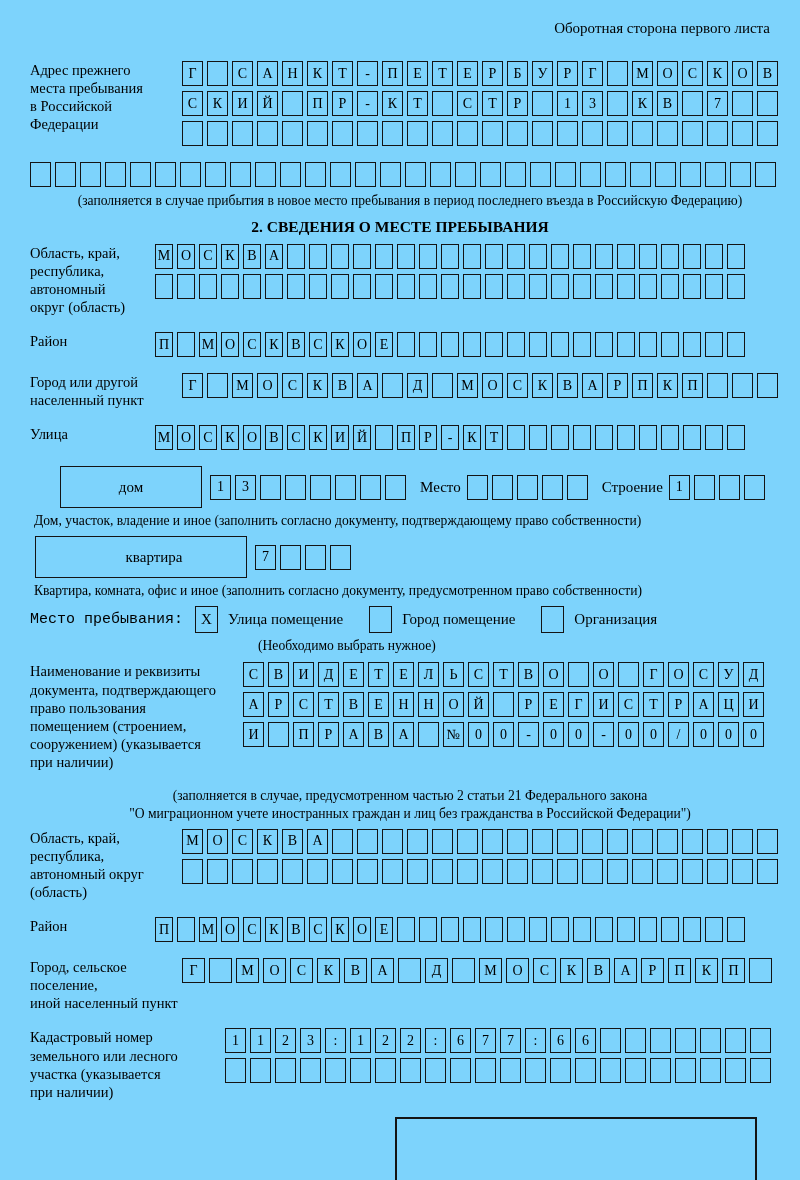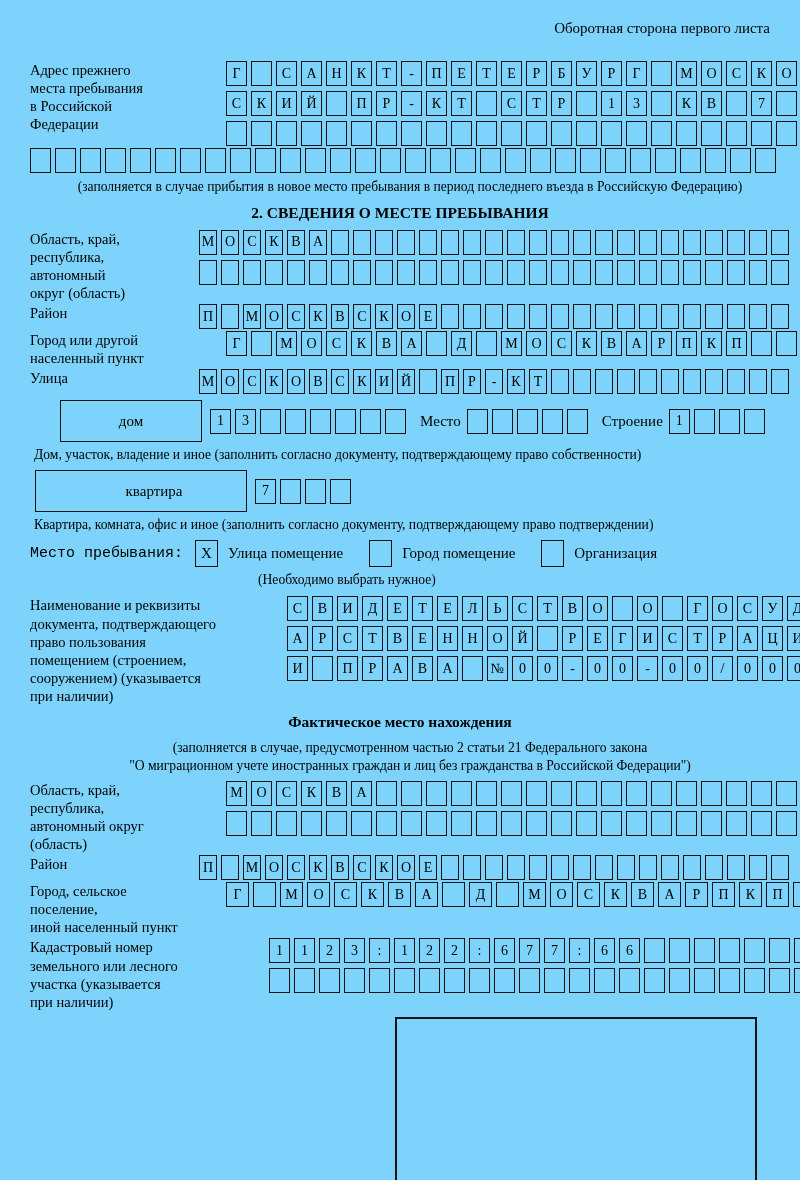--- a/index.html
+++ b/index.html
@@ -1,20 +1,20 @@
 <!DOCTYPE html>
 <html><head>
 <meta charset="utf-8">
 <style>
   html,body{margin:0;padding:0;background:#fff;color:#000;}
   body{font-family:"Liberation Serif",serif;}
   .page{width:800px;height:1180px;box-sizing:border-box;padding:14px 10px 0 30px;overflow:hidden;background:#7dd3fc;}
   .top-note{text-align:right;font-size:15px;margin:6px 20px 24px 0;}
   .multiline{white-space:pre-line;}
-  .field{display:flex;align-items:flex-start;margin-bottom:2px;gap:44px;}
+  .field{display:flex;align-items:flex-start;margin-bottom:16px;}
   .lbl{font-size:14.5px;line-height:1.25;flex-shrink:0;}
   .w150{width:152px;} .w125{width:125px;} .w215{width:213px;} .w195{width:195px;}
   .rows{display:flex;flex-direction:column;gap:5px;}
   .cells{display:flex;gap:4px;}
   .cell{box-sizing:border-box;width:21px;height:25px;border:1.7px solid #141414;display:flex;align-items:center;justify-content:center;font-size:14px;flex-shrink:0;}
   .small .cell{width:18px;}
   .wide .cell{width:23px;}
   .mb{margin-bottom:5px;}
   .note{font-size:13.6px;line-height:1.3;}
   .center{text-align:center;}
@@ -358,21 +358,21 @@
 
   <div class="inline-row">
     <div class="big-box kv-w">квартира</div>
     <div class="cells gap8">
         <span class="cell">7</span>
         <span class="cell"></span>
         <span class="cell"></span>
         <span class="cell"></span>
       </div>
   </div>
-  <div class="note cap">Квартира, комната, офис и иное (заполнить согласно документу, подтверждающему право подтверждении)</div>
+  <div class="note cap">Квартира, комната, офис и иное (заполнить согласно документу, предусмотренном право собственности)</div>
 
   <div class="inline-row">
     <div class="stay-lbl">Место пребывания:</div>
     <span class="chk">X</span>
     <span class="opt-lbl">Улица помещение</span>
     <span class="chk"></span>
     <span class="opt-lbl">Город помещение</span>
     <span class="chk"></span>
     <span class="opt-lbl">Организация</span>
   </div>
@@ -451,21 +451,20 @@
           <span class="cell">0</span>
           <span class="cell">0</span>
           <span class="cell">/</span>
           <span class="cell">0</span>
           <span class="cell">0</span>
           <span class="cell">0</span>
         </div>
     </div>
   </div>
 
-  <div class="sec-title">Фактическое место нахождения</div>
   <div class="hdr-notes">
     <div class="note center">(заполняется в случае, предусмотренном частью 2 статьи 21 Федерального закона</div>
     <div class="note center">"О миграционном учете иностранных граждан и лиц без гражданства в Российской Федерации")</div>
   </div>
 
   <div class="field">
     <div class="lbl w150 multiline">Область, край,
 республика,
 автономный округ
 (область)</div>

